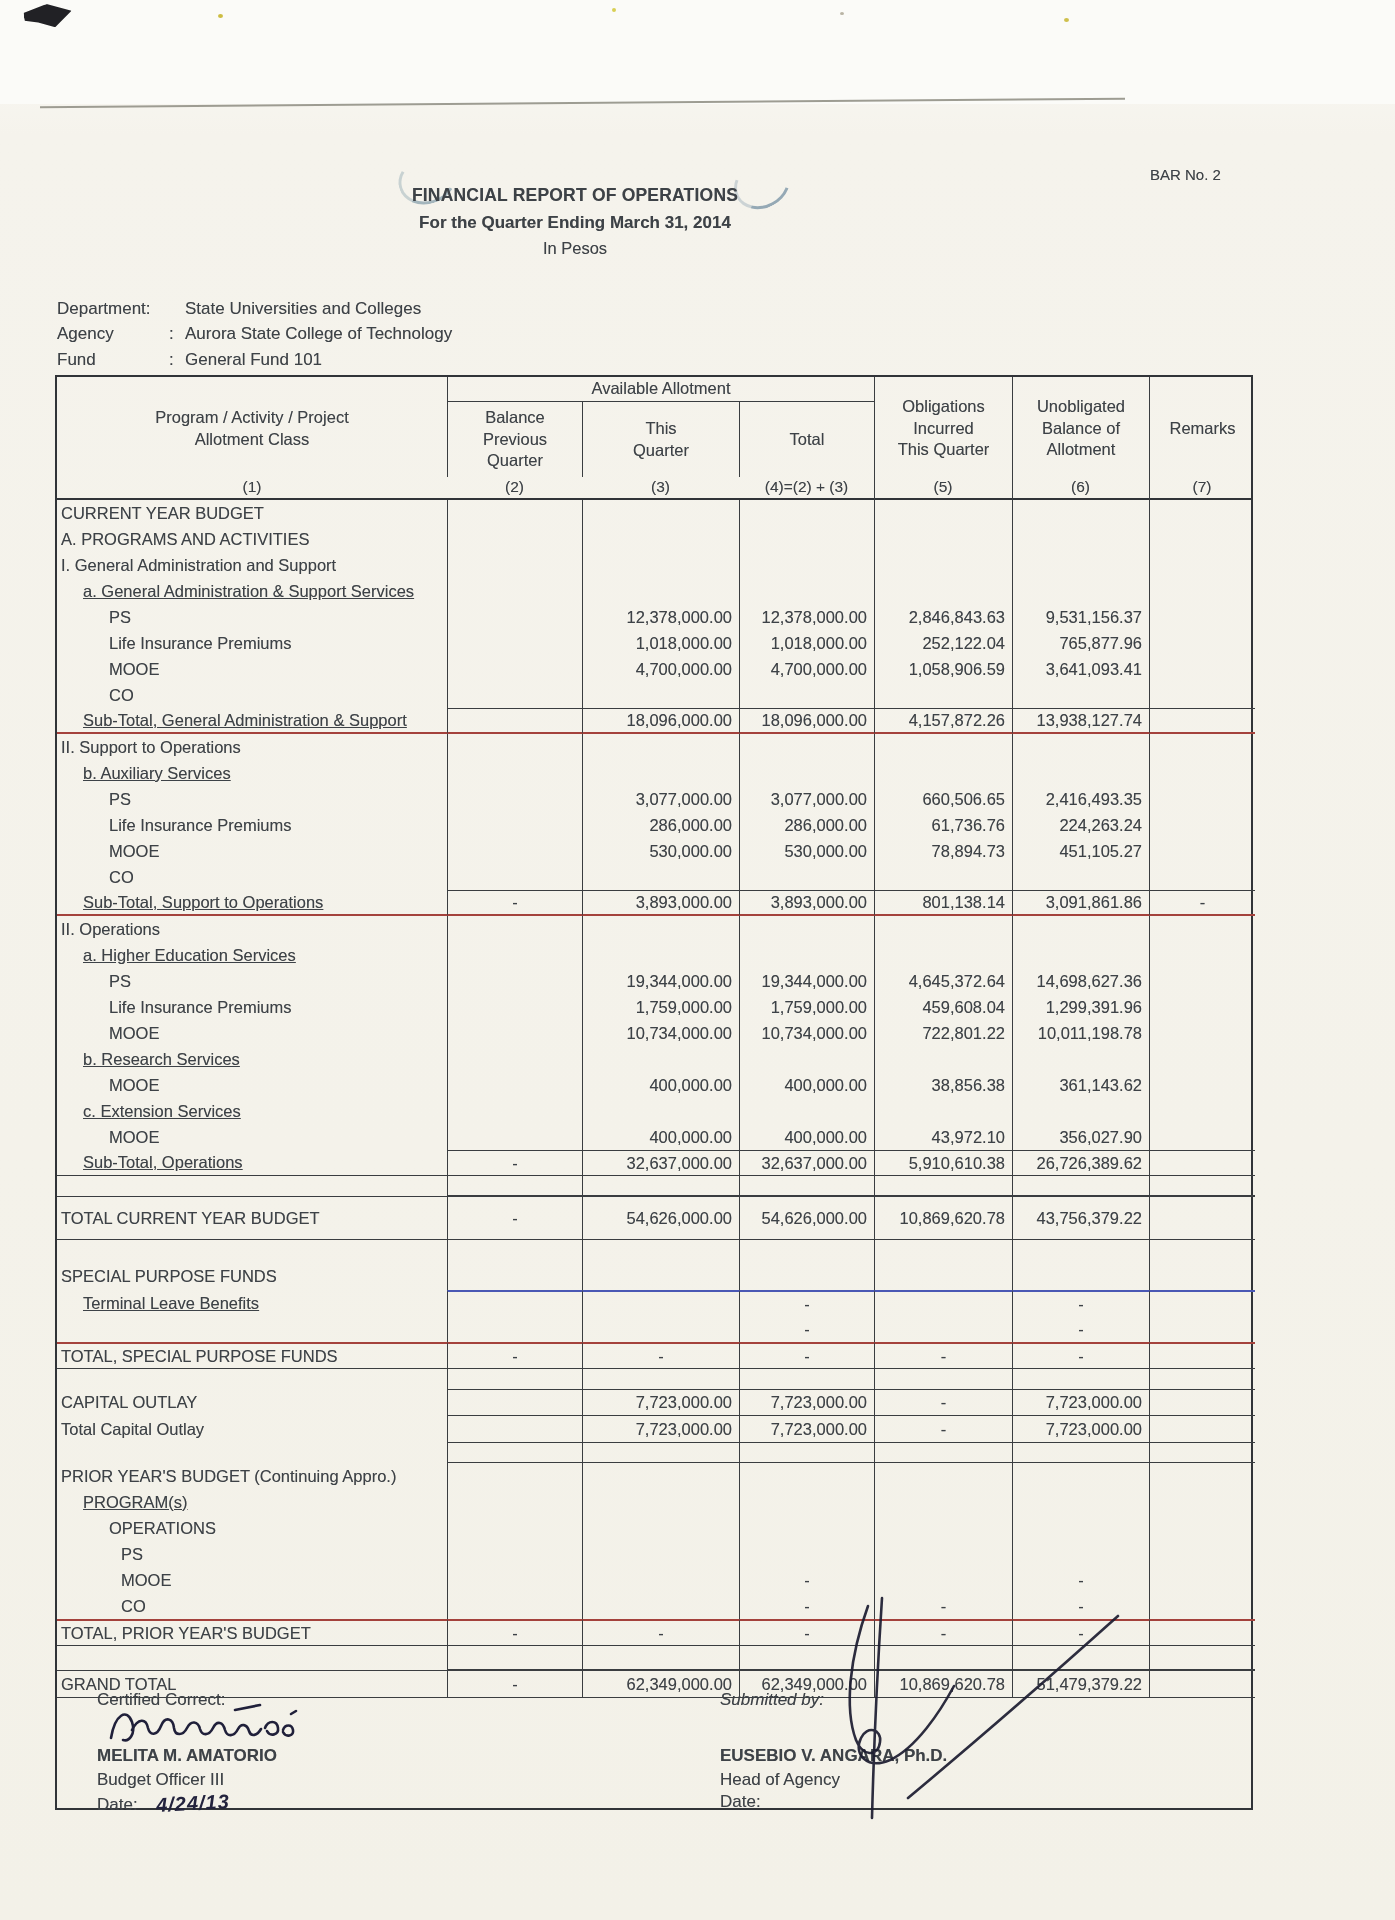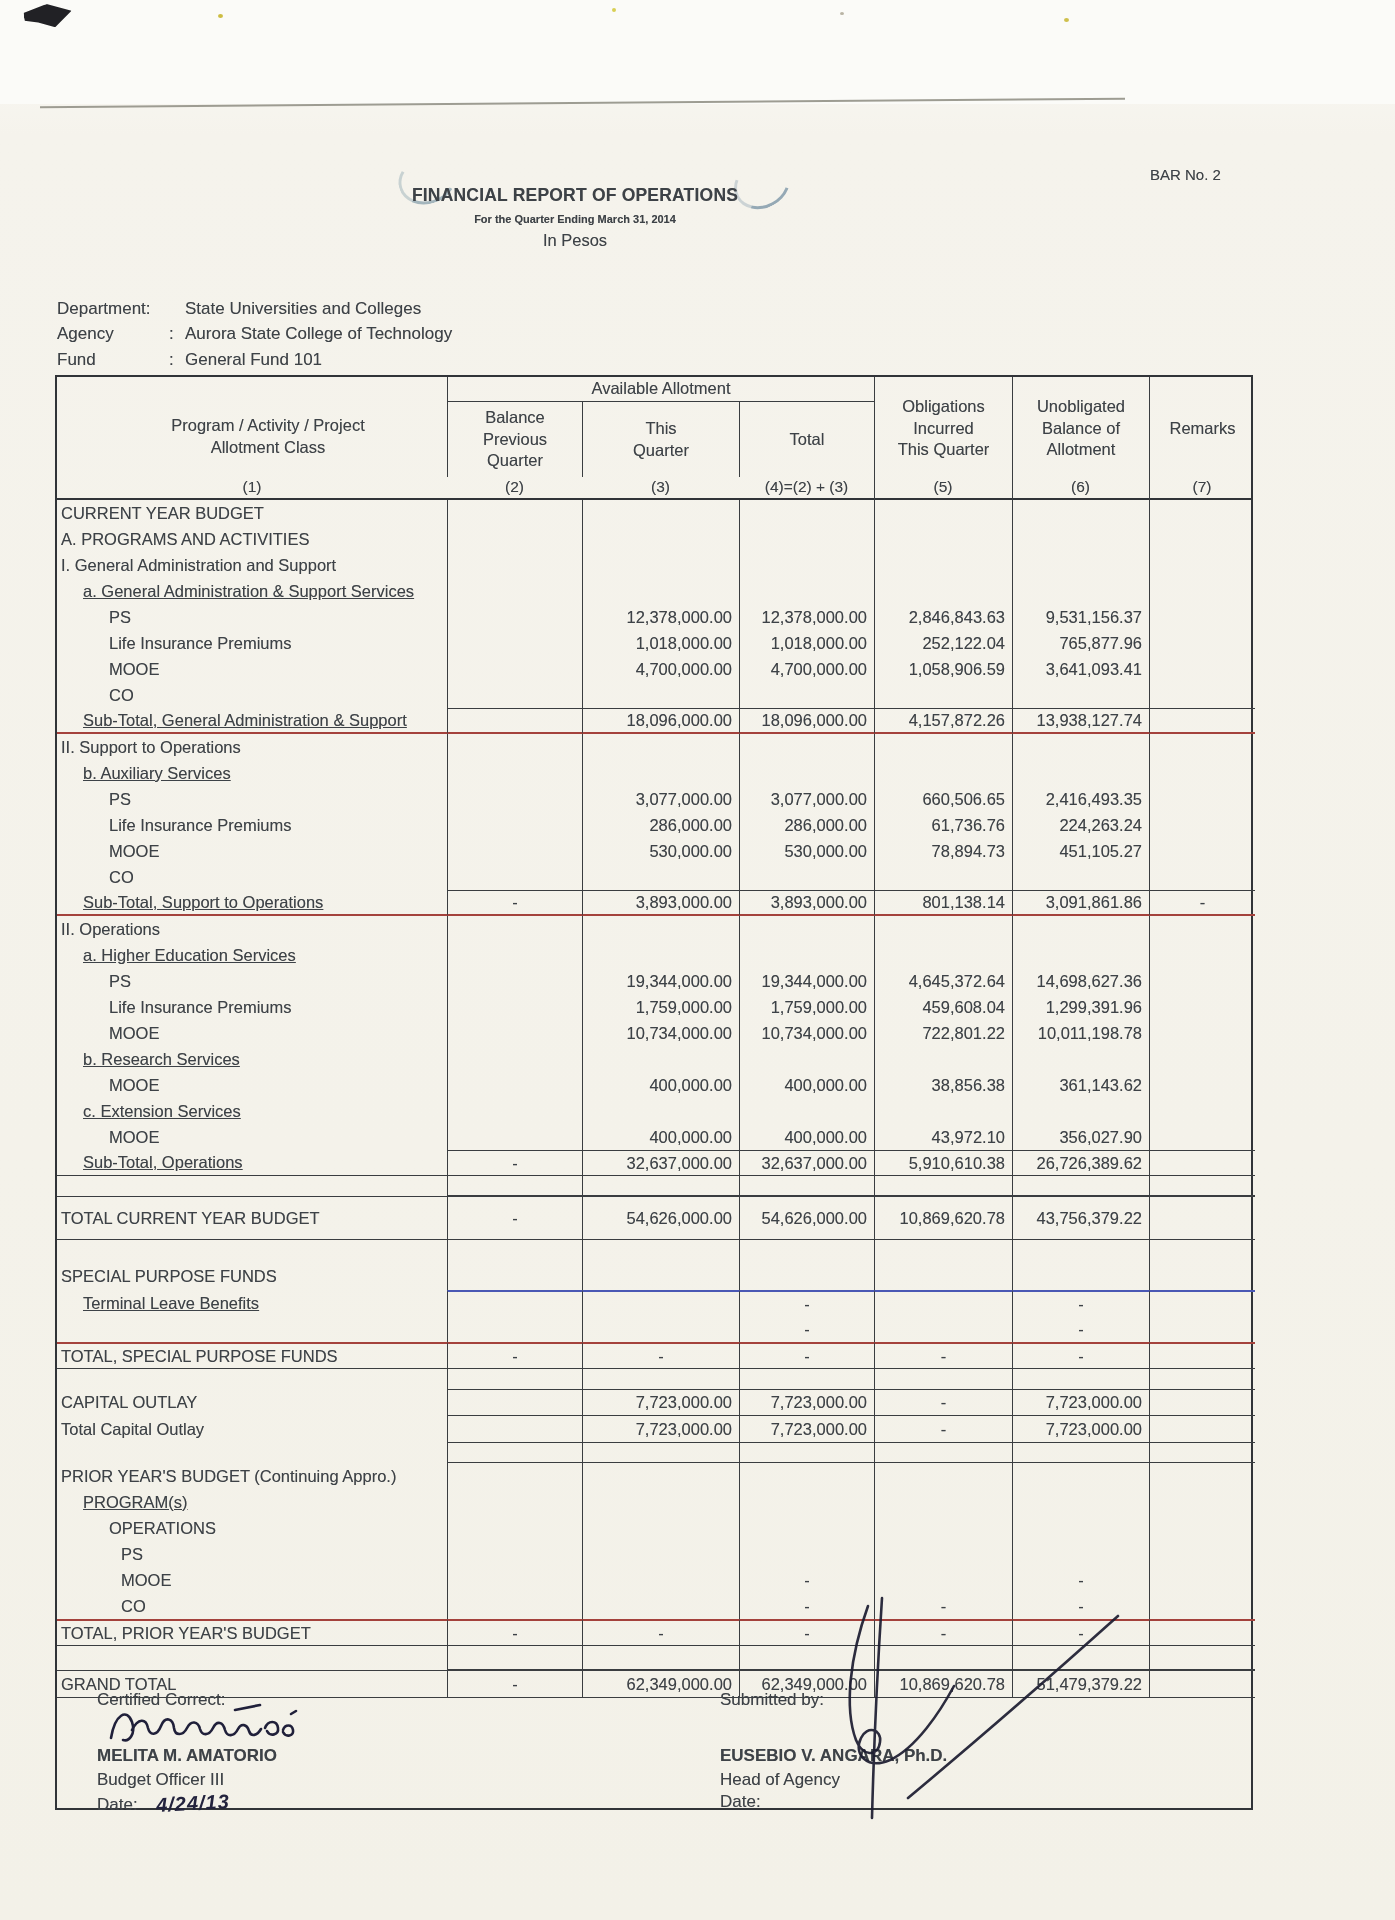--- a/index.html
+++ b/index.html
@@ -25,32 +25,32 @@
   .ring  { position:absolute; width:58px; height:48px; border-radius:50%;
            border:3px solid transparent; }
   .ring1 { left:398px; top:156px; border-bottom-color:rgba(95,130,150,.55);
            border-left-color:rgba(120,150,165,.35); transform:rotate(-18deg); }
   .ring2 { left:733px; top:160px; border-bottom-color:rgba(85,120,145,.6);
            border-left-color:rgba(110,140,160,.3); transform:rotate(-28deg); }
   
   .bar-no { position:absolute; left:1150px; top:166px; font-size:15px; }
   .title-block { position:absolute; left:295px; top:185px; width:560px; text-align:center; }
   .title    { font-size:17.5px; font-weight:bold; letter-spacing:.2px; }
-  .subtitle { font-size:11px; font-weight:bold; margin-top:7px; }
+  .subtitle { font-size:17px; font-weight:bold; margin-top:7px; }
   .unit     { font-size:16.5px; margin-top:6px; }
   .meta { position:absolute; left:57px; top:296px; font-size:17px; }
   .meta-row { display:grid; grid-template-columns:112px 16px auto; height:25.5px; align-items:center; }
   
   .rtable { position:absolute; left:55px; top:375px; width:1198px;
             border-left:2px solid #313438; border-right:2px solid #313438; }
   .thead { position:relative; height:125px; border-top:2px solid #313438;
            border-bottom:2px solid #313438; font-size:16.5px; }
   .th { position:absolute; display:flex; align-items:center; justify-content:center;
         text-align:center; white-space:pre-line; line-height:1.3; }
-  .hc1 { left:0; top:8px; width:390px; height:125px; padding-bottom:22px;margin-left:16px; }
+  .hc1 { left:0; top:0; width:390px; height:125px; padding-bottom:22px; }
   .hgroup { left:390px; top:0; width:427px; height:25px;
             border-left:1.6px solid #3a3d40; border-bottom:1.6px solid #3a3d40; }
   .hc2 { left:390px; top:25px; width:135px; height:75px; border-left:1.6px solid #3a3d40; }
   .hc3 { left:525px; top:25px; width:157px; height:75px; border-left:1.6px solid #3a3d40; }
   .hc4 { left:682px; top:25px; width:135px; height:75px; border-left:1.6px solid #3a3d40; }
   .hc5 { left:817px; top:0; width:138px; height:125px; padding-bottom:22px; border-left:1.6px solid #3a3d40; }
   .hc6 { left:955px; top:0; width:137px; height:125px; padding-bottom:22px; border-left:1.6px solid #3a3d40; }
   .hc7 { left:1092px; top:0; width:106px; height:125px; padding-bottom:22px; border-left:1.6px solid #3a3d40; }
   .hn  { position:absolute; bottom:2px; text-align:center; font-size:15.5px; }
   
@@ -557,21 +557,21 @@
   </div>
 
   <div class="sigbox">
     <div class="sig-heading" style="left:40px;top:6px;">Certified Correct:</div>
     <div class="sig-name" style="left:40px;top:62px;">MELITA M. AMATORIO</div>
     <div class="sig-title" style="left:40px;top:86px;">Budget Officer III</div>
     <div class="sig-date" style="left:40px;top:108px;">
       <span>Date:</span>
       <span class="hand" style="margin-left:14px;">4/24/13</span>
     </div>
-    <div class="sig-heading" style="left:663px;top:6px;">Submitted by:</div>
+    <div class="sig-heading" style="left:663px;top:6px;font-style:italic;">Submitted by:</div>
     <div class="sig-name" style="left:663px;top:62px;">EUSEBIO V. ANGARA, Ph.D.</div>
     <div class="sig-title" style="left:663px;top:86px;">Head of Agency</div>
     <div class="sig-date" style="left:663px;top:108px;">
       <span>Date:</span>
       <span class="hand" style="margin-left:14px;"></span>
     </div>
   </div>
 
   <svg class="sig" style="left:105px;top:1698px;" width="250" height="52" viewBox="0 0 250 52">
     <g fill="none" stroke="#20203a" stroke-width="2.6" stroke-linecap="round">

